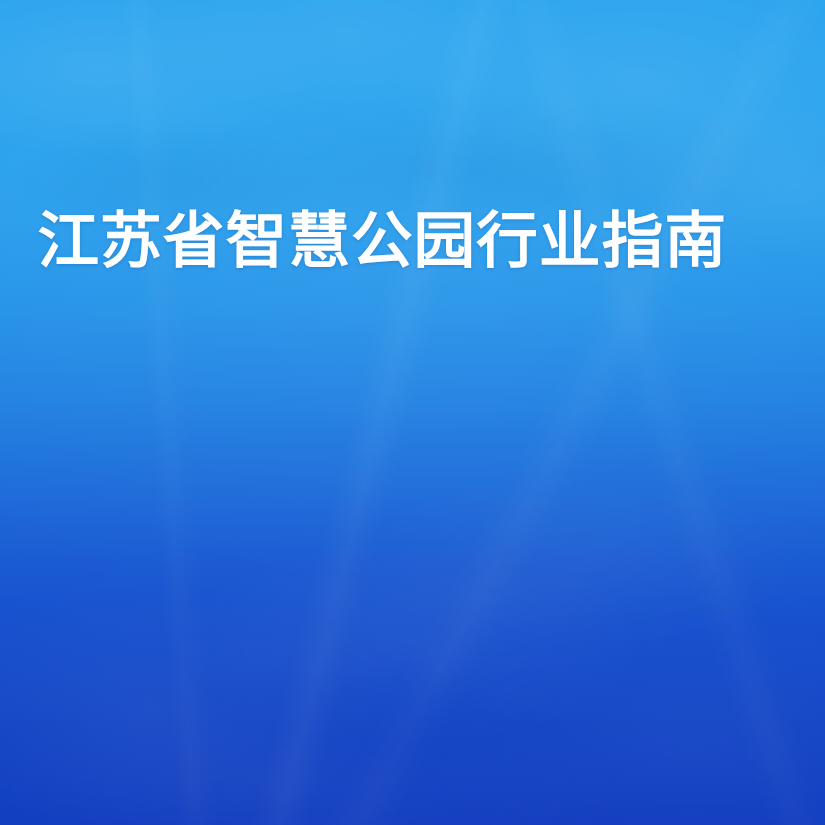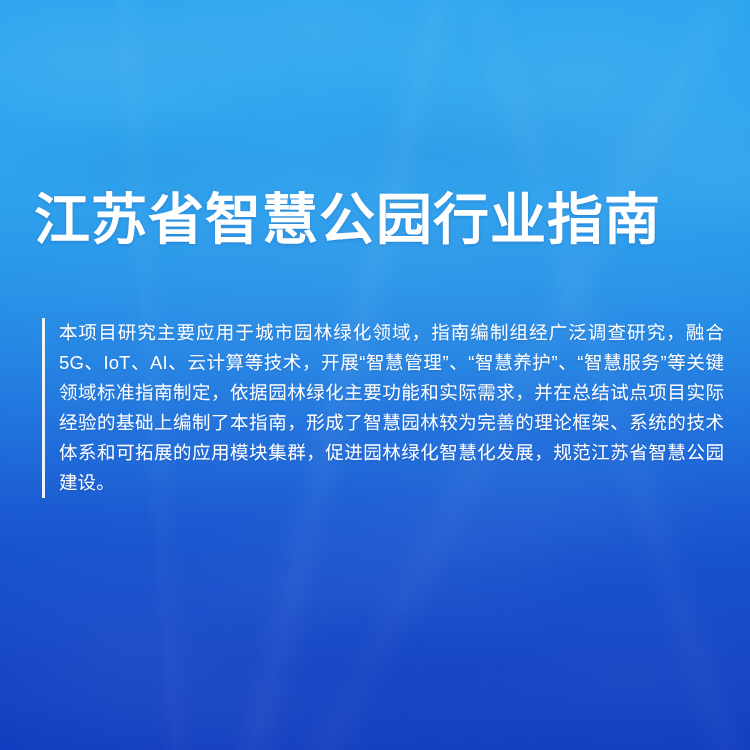--- a/index.html
+++ b/index.html
@@ -8,21 +8,21 @@
     padding: 0;
     background: #0f3fc4;
   }
   * { box-sizing: border-box; }
 
   .stage {
     position: relative;
     width: 750px;
     height: 750px;
     overflow: hidden;
-    font-family: Liberation Sans, sans-serif;
+    font-family: Liberation Serif, serif;
     
     background:
       linear-gradient(180deg,
         #2ba4ee 0%,
         #2ba4ee 14%,
         #2a9fec 26%,
         #2592e8 38%,
         #2182e2 48%,
         #1d6edb 58%,
         #1a5bd4 68%,
@@ -133,18 +133,15 @@
   <div class="tex tex-top"></div>
   <div class="tex tex-bottom"></div>
   <div class="tex tex-streaks"></div>
   <div class="tex tex-vignette"></div>
 
   <div class="content">
 
     <h1 class="title">江苏省智慧公园行业指南</h1>
 
 
-    <div class="body-block">
-      <p class="body-text">本项目研究主要应用于城市园林绿化领域，指南编制组经广泛调查研究，融合5G、IoT、AI、云计算等技术，开展“智慧管理”、“智慧养护”、“智慧服务”等关键领域标准指南制定，依据园林绿化主要功能和实际需求，并在总结试点项目实际经验的基础上编制了本指南，形成了智慧园林较为完善的理论框架、系统的技术体系和可拓展的应用模块集群，促进园林绿化智慧化发展，规范江苏省智慧公园建设。</p>
-    </div>
 
   </div>
 </div>
 
 </body></html>

